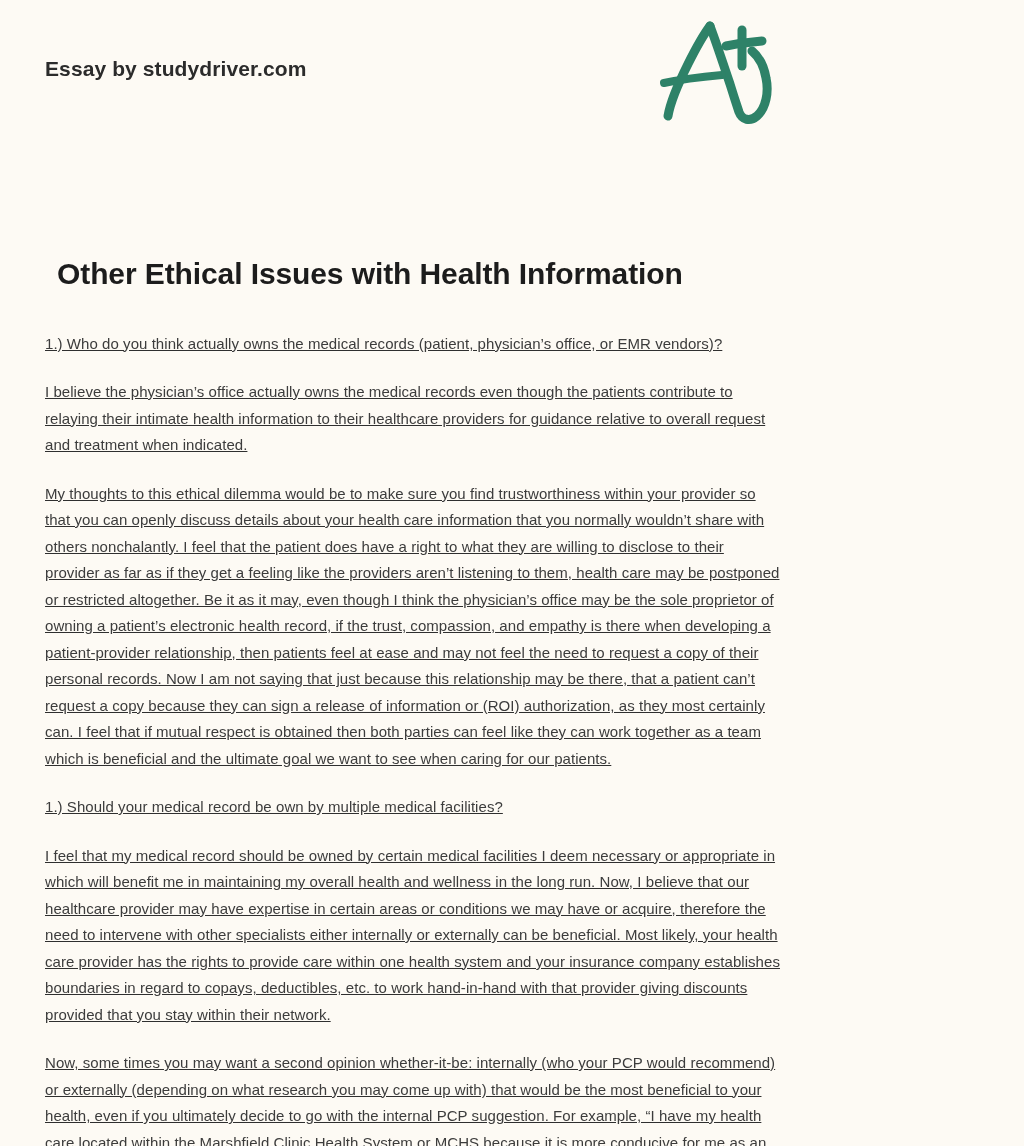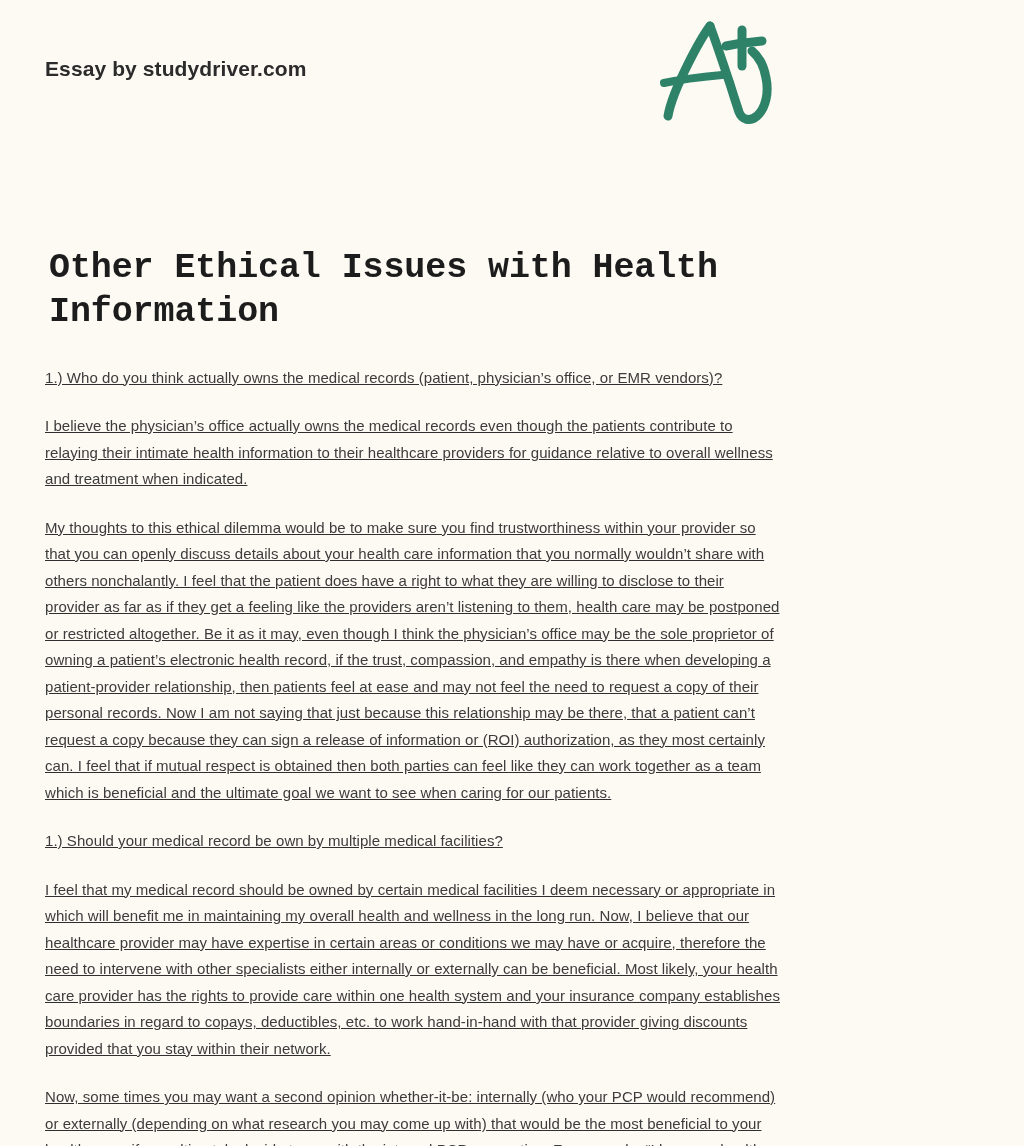--- a/index.html
+++ b/index.html
@@ -59,28 +59,27 @@
     position: absolute;
     top: 8px;
     right: -8px;
     width: 150px;
     height: 120px;
     display: block;
   }
 
   
   .doc-title {
-    font-size: 35px;
+    font-size: 30px;
     font-weight: bold;
     color: #1c1c1c;
     letter-spacing: -0.1px;
     line-height: 1.25;
-    margin: 4px;
+    margin: 12px;
     padding-top: 48px;
-    font-family: Liberation Mono, monospace;
   }
 
   
   .article {
     padding-top: 26px;
     text-decoration: underline;
   }
 
   .article p {
     font-size: 15px;
@@ -121,20 +120,20 @@
         <path d="M88 38 C98 36, 112 34, 124 33" stroke-width="9"></path>
       </g>
     </svg>
 
   </div>
 
   <h1 class="doc-title">Other Ethical Issues with Health Information</h1>
 
   <div class="article">
     <p class="question">1.) Who do you think actually owns the medical records (patient, physician’s office, or EMR vendors)?</p>
-    <p>I believe the physician’s office actually owns the medical records even though the patients contribute to relaying their intimate health information to their healthcare providers for guidance relative to overall wellness and treatment when indicated.</p>
+    <p>I believe the physician’s office actually owns the medical records even though the patients contribute to relaying their intimate health information to their healthcare providers for guidance relative to overall request and treatment when indicated.</p>
     <p>My thoughts to this ethical dilemma would be to make sure you find trustworthiness within your provider so that you can openly discuss details about your health care information that you normally wouldn’t share with others nonchalantly. I feel that the patient does have a right to what they are willing to disclose to their provider as far as if they get a feeling like the providers aren’t listening to them, health care may be postponed or restricted altogether. Be it as it may, even though I think the physician’s office may be the sole proprietor of owning a patient’s electronic health record, if the trust, compassion, and empathy is there when developing a patient-provider relationship, then patients feel at ease and may not feel the need to request a copy of their personal records. Now I am not saying that just because this relationship may be there, that a patient can’t request a copy because they can sign a release of information or (ROI) authorization, as they most certainly can. I feel that if mutual respect is obtained then both parties can feel like they can work together as a team which is beneficial and the ultimate goal we want to see when caring for our patients.</p>
     <p class="question">1.) Should your medical record be own by multiple medical facilities?</p>
     <p>I feel that my medical record should be owned by certain medical facilities I deem necessary or appropriate in which will benefit me in maintaining my overall health and wellness in the long run. Now, I believe that our healthcare provider may have expertise in certain areas or conditions we may have or acquire, therefore the need to intervene with other specialists either internally or externally can be beneficial. Most likely, your health care provider has the rights to provide care within one health system and your insurance company establishes boundaries in regard to copays, deductibles, etc. to work hand-in-hand with that provider giving discounts provided that you stay within their network.</p>
     <p>Now, some times you may want a second opinion whether-it-be: internally (who your PCP would recommend) or externally (depending on what research you may come up with) that would be the most beneficial to your health, even if you ultimately decide to go with the internal PCP suggestion. For example, “I have my health care located within the Marshfield Clinic Health System or MCHS because it is more conducive for me as an employee of the clinic, which makes sense. However, when I had to have radiofrequency ablation on horrific painful varicose veins an</p>
   </div>
 
 </div>
 
 </body></html>

